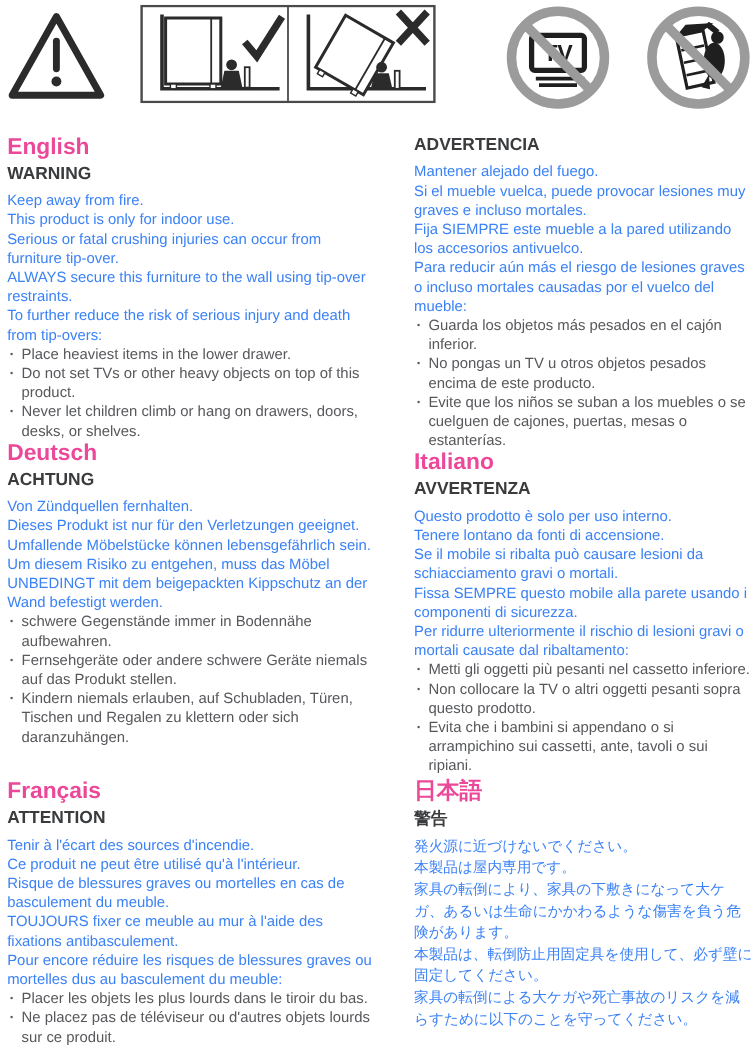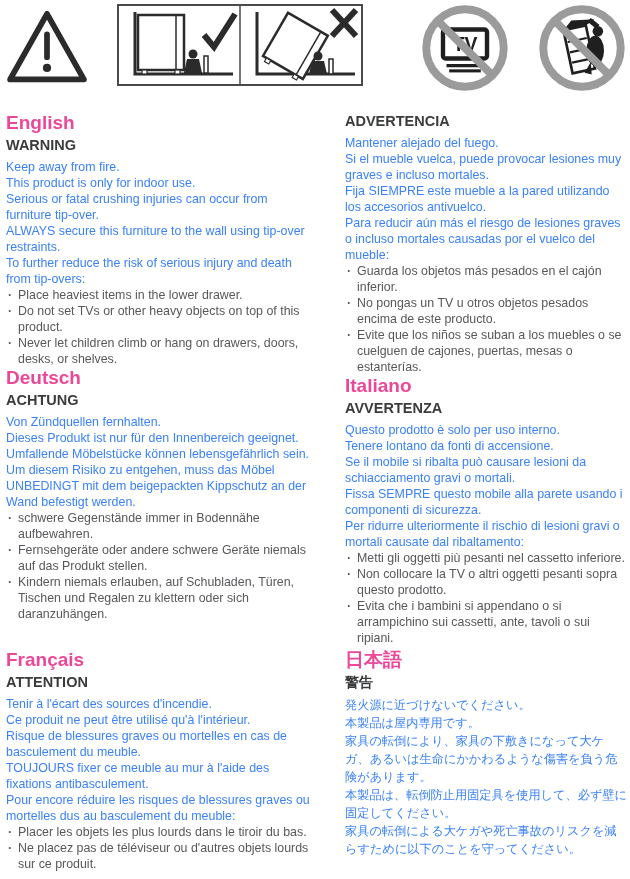--- a/index.html
+++ b/index.html
@@ -117,21 +117,21 @@
         <li class="bullet">Place heaviest items in the lower drawer.</li>
         <li class="bullet">Do not set TVs or other heavy objects on top of this product.</li>
         <li class="bullet">Never let children climb or hang on drawers, doors, desks, or shelves.</li>
       </ul>
     </section>
 
     <section class="sec slot-b-left">
       <h1 class="lang-name">Deutsch</h1>
       <h2 class="warn-word">ACHTUNG</h2>
       <p class="line">Von Zündquellen fernhalten.</p>
-      <p class="line">Dieses Produkt ist nur für den Innenbereich geeignet.</p>
+      <p class="line">Dieses Produkt ist nur für den Verletzungen geeignet.</p>
       <p class="line">Umfallende Möbelstücke können lebensgefährlich sein.</p>
       <p class="line">Um diesem Risiko zu entgehen, muss das Möbel UNBEDINGT mit dem beigepackten Kippschutz an der Wand befestigt werden.</p>
       <ul class="bullets">
         <li class="bullet">schwere Gegenstände immer in Bodennähe aufbewahren.</li>
         <li class="bullet">Fernsehgeräte oder andere schwere Geräte niemals auf das Produkt stellen.</li>
         <li class="bullet">Kindern niemals erlauben, auf Schubladen, Türen, Tischen und Regalen zu klettern oder sich daranzuhängen.</li>
       </ul>
     </section>
 
     <section class="sec">

